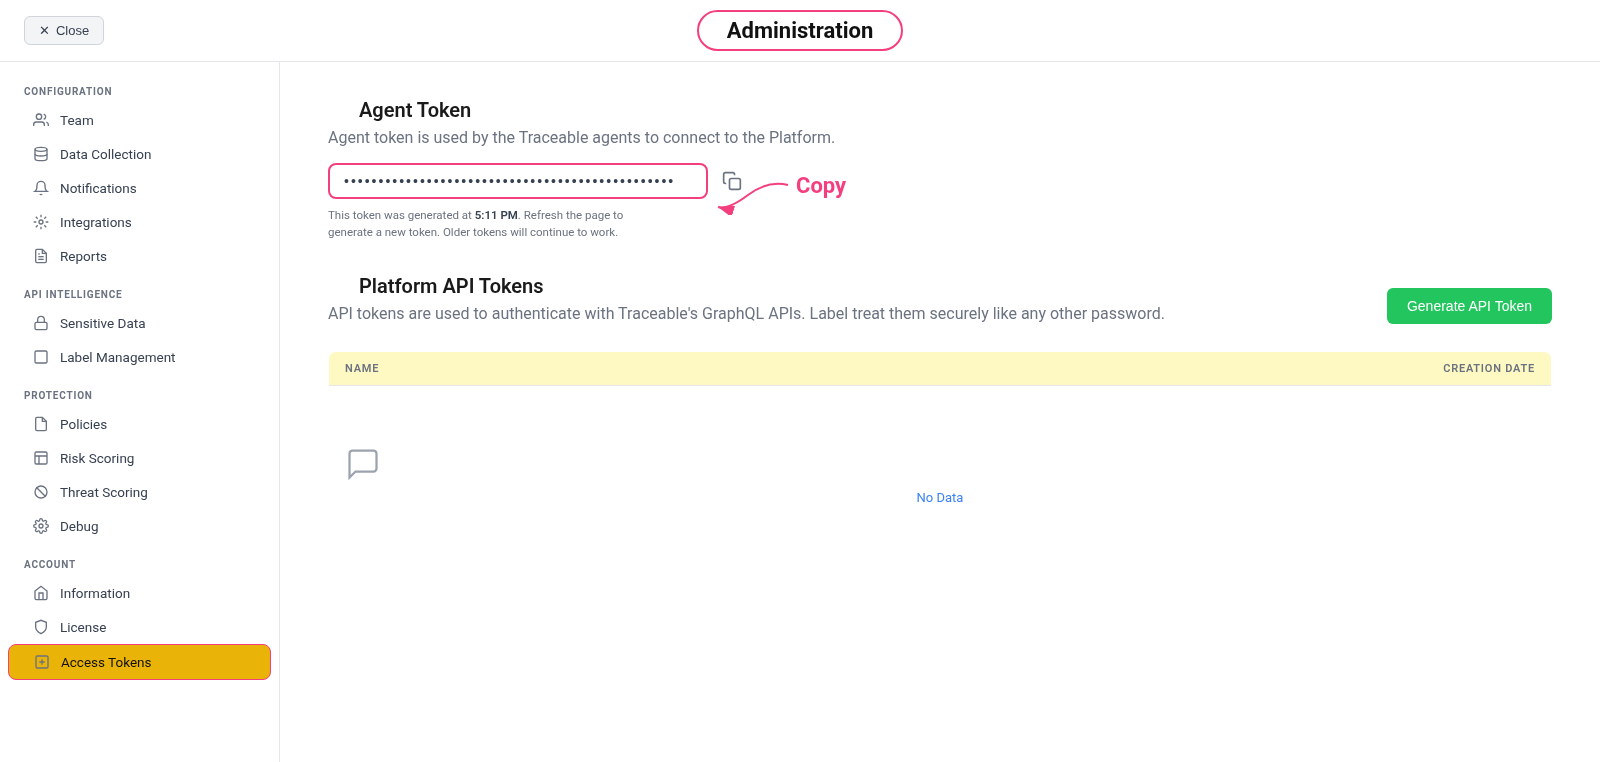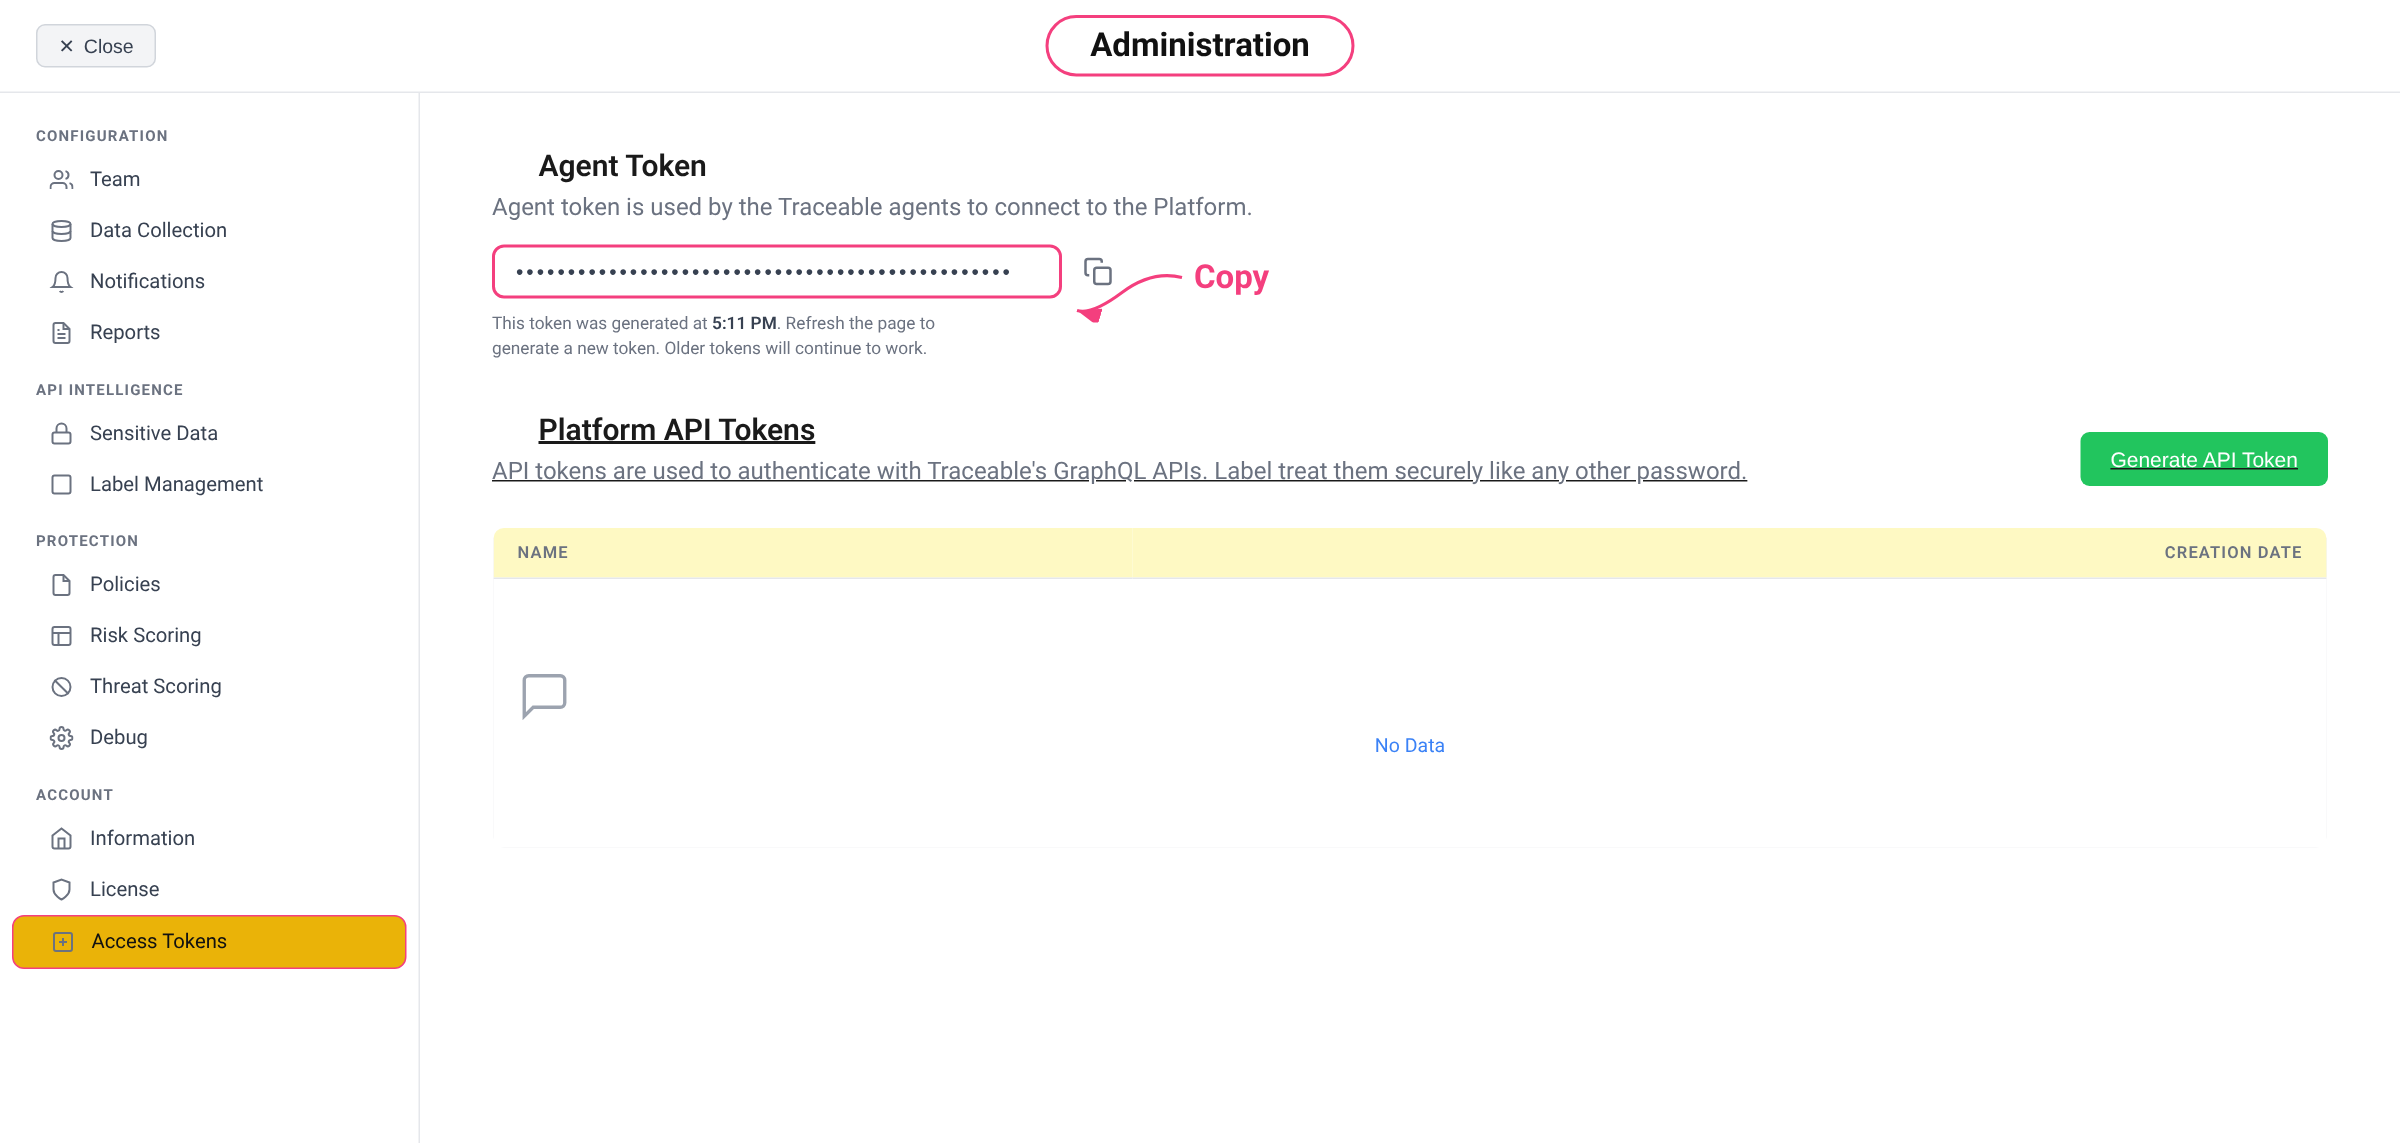--- a/index.html
+++ b/index.html
@@ -159,21 +159,20 @@
 
     
     .platform-section {
       margin-top: 32px;
     }
     .platform-header {
       display: flex;
       align-items: center;
       justify-content: space-between;
       margin-bottom: 6px;
-      text-decoration: underline;
     }
     .generate-btn {
       background: #22c55e;
       color: #fff;
       border: none;
       border-radius: 6px;
       padding: 10px 20px;
       font-size: 14px;
       font-weight: 500;
       cursor: pointer;
@@ -256,20 +255,29 @@
       <span>Data Collection</span>
     </div>
     <div class="sidebar-item">
       <span class="sidebar-icon">
         <svg width="16" height="16" viewBox="0 0 24 24" fill="none" stroke="currentColor" stroke-width="2">
             <path d="M18 8A6 6 0 0 0 6 8c0 7-3 9-3 9h18s-3-2-3-9"></path>
             <path d="M13.73 21a2 2 0 0 1-3.46 0"></path>
           </svg>
       </span>
       <span>Notifications</span>
+    </div>
+    <div class="sidebar-item">
+      <span class="sidebar-icon">
+        <svg width="16" height="16" viewBox="0 0 24 24" fill="none" stroke="currentColor" stroke-width="2">
+            <circle cx="12" cy="12" r="3"></circle>
+            <path d="M12 1v4M12 19v4M4.22 4.22l2.83 2.83M16.95 16.95l2.83 2.83M1 12h4M19 12h4M4.22 19.78l2.83-2.83M16.95 7.05l2.83-2.83"></path>
+          </svg>
+      </span>
+      <span>Integrations</span>
     </div>
     <div class="sidebar-item">
       <span class="sidebar-icon">
         <svg width="16" height="16" viewBox="0 0 24 24" fill="none" stroke="currentColor" stroke-width="2">
             <path d="M14 2H6a2 2 0 0 0-2 2v16a2 2 0 0 0 2 2h12a2 2 0 0 0 2-2V8z"></path>
             <polyline points="14 2 14 8 20 8"></polyline>
             <line x1="16" y1="13" x2="8" y2="13"></line>
             <line x1="16" y1="17" x2="8" y2="17"></line>
             <polyline points="10 9 9 9 8 9"></polyline>
           </svg>

